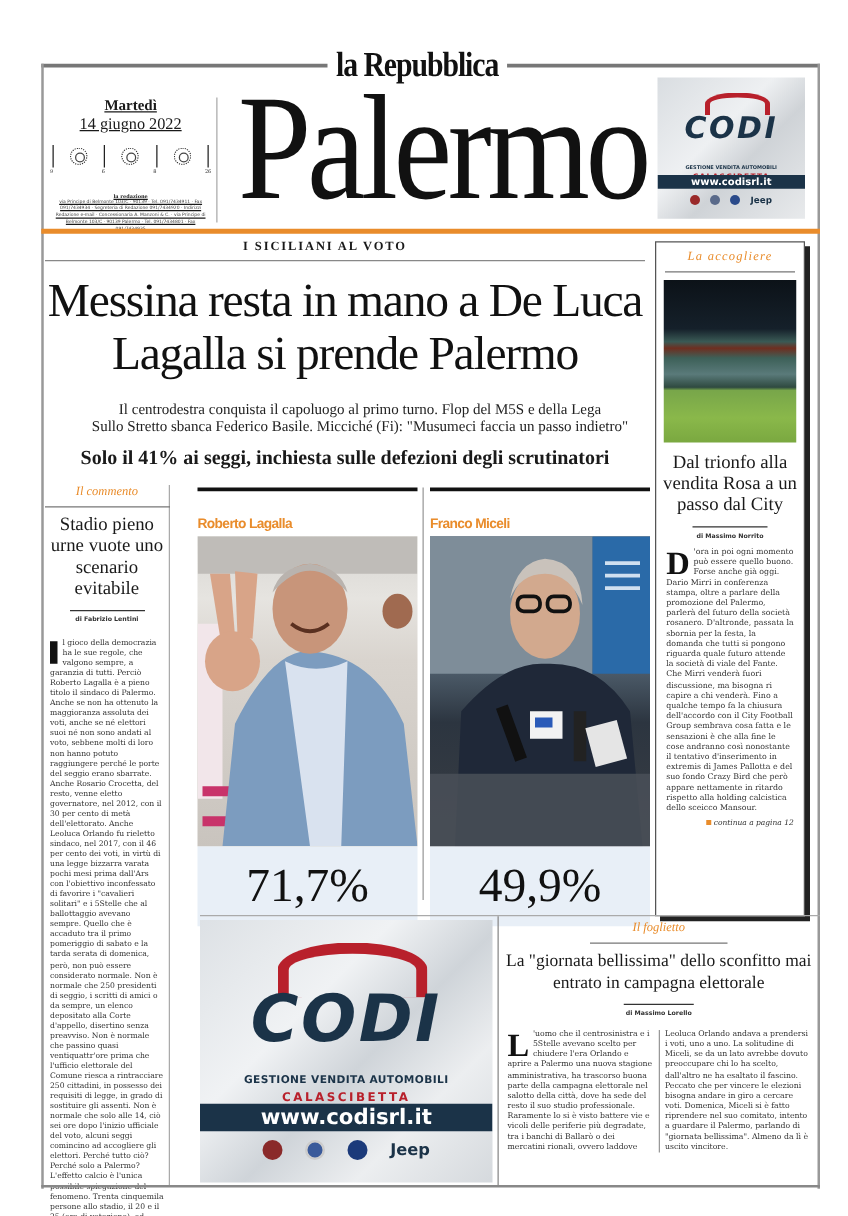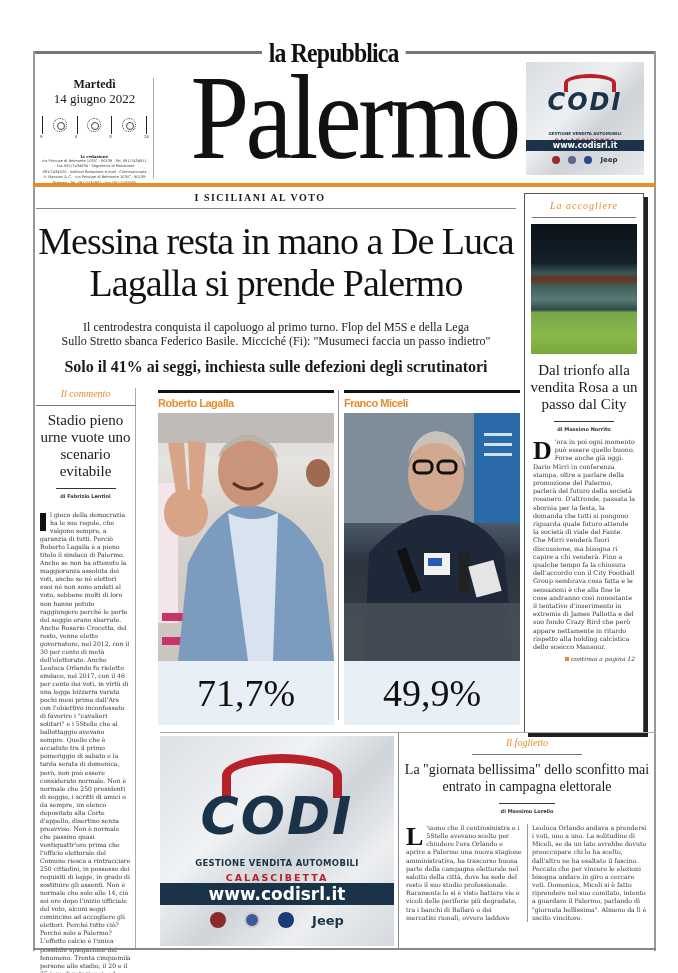--- a/index.html
+++ b/index.html
@@ -7,22 +7,22 @@
   body { position: relative; font-family: "DejaVu Serif", serif; color: #1a1a1a; }
 
   
   .top-rule { position: absolute; left: 33px; top: 51px; width: 623px; height: 3px; background: #777; }
   .brand { position: absolute; left: 262px; top: 38px; padding: 0 8px; background: #fff;
            font-family: "Liberation Serif", serif; font-weight: bold; font-size: 28px;
            letter-spacing: -1px; color: #111; line-height: 30px; transform: scaleX(0.85); transform-origin: left; }
   .frame-left { position: absolute; left: 33px; top: 51px; width: 2px; height: 900px; background: #999; }
   .frame-right { position: absolute; left: 654px; top: 51px; width: 2px; height: 900px; background: #999; }
 
-  .datebox { position: absolute; left: 36px; top: 78px; width: 118px; height: 100px; text-align: center;
-             border-right: 1px solid #aaa; }
+  .datebox { position: absolute; left: 36px; top: 78px; width: 138px; height: 100px; text-align: center;
+             border-right: 1px solid #aaa; text-decoration: underline; }
   .date-day { font-family: "Liberation Serif", serif; font-size: 12px; font-weight: bold; line-height: 13px; }
   .date-full { font-family: "Liberation Serif", serif; font-size: 13px; line-height: 15px; }
   .weather { display: flex; justify-content: space-between; align-items: center; margin: 8px 6px 0 6px; height: 22px; }
   .wtick { width: 1px; height: 18px; background: #222; position: relative; }
   .wtick span { position: absolute; top: 18px; left: -2px; font-size: 4px; color: #333; }
   .sun { width: 14px; height: 14px; border-radius: 50%; border: 1px dotted #333; position: relative; }
   .sun::after { content: ""; position: absolute; left: 3px; top: 3px; width: 6px; height: 6px; border: 1px solid #444; border-radius: 50%; }
   .imprint-title { font-size: 4px; font-weight: bold; margin-top: 18px; }
   .imprint { font-size: 3.6px; line-height: 5.4px; color: #444; padding: 0 6px; font-family: "DejaVu Sans", sans-serif; }
 
@@ -36,21 +36,21 @@
   .orange-rule { position: absolute; left: 33px; top: 183px; width: 623px; height: 4px; background: #e98c2b; }
 
   
   .kicker { position: absolute; left: 150px; top: 192px; width: 220px; text-align: center;
             font-family: "Liberation Serif", serif; font-weight: bold; font-size: 10px; letter-spacing: 1.5px; }
   .kicker-rule { position: absolute; left: 36px; top: 208px; width: 480px; height: 1px; background: #888; }
 
   .headline { position: absolute; left: 36px; top: 220px; width: 480px; text-align: center;
               font-family: "Liberation Serif", serif; font-size: 38px; line-height: 42px; color: #111;
               letter-spacing: -1px; }
-  .subhead { position: absolute; left: 36px; top: 320px; width: 480px; text-align: center;
+  .subhead { position: absolute; left: 48px; top: 320px; width: 480px; text-align: center;
              font-family: "Liberation Serif", serif; font-size: 12px; line-height: 14px; color: #222; }
   .deck { position: absolute; left: 36px; top: 358px; width: 480px; text-align: center;
           font-family: "Liberation Serif", serif; font-weight: bold; font-size: 16px; line-height: 18px; }
 
   
   .side-box { position: absolute; left: 524px; top: 193px; width: 120px; height: 540px;
               border: 1px solid #555; box-shadow: 4px 4px 0 #222; background: #fff; }
   .side-label { text-align: center; color: #e98c2b; font-style: italic; font-family: "Liberation Serif", serif;
                 font-size: 10px; margin-top: 6px; letter-spacing: 1px; }
   .side-rule { width: 104px; height: 1px; background: #777; margin: 6px auto 6px auto; }
@@ -73,21 +73,21 @@
   .comm-title { text-align: center; font-family: "Liberation Serif", serif; font-size: 15px; line-height: 17px; }
   .comm-rule2 { width: 60px; height: 1px; background: #333; margin: 8px auto 4px auto; }
   .left-text { padding: 12px 4px 0 4px; font-size: 6.1px; line-height: 8.05px; color: #333; }
   .dropcap-i { float: left; width: 6px; height: 18px; background: #111; margin: 2px 4px 0 0; }
 
   
   .cands { position: absolute; left: 158px; top: 390px; width: 362px; height: 340px; }
   .cand { position: absolute; top: 0; width: 176px; height: 335px; }
   .cand-bar { height: 3px; background: #111; }
   .cand-name { font-family: "Liberation Sans", sans-serif; font-weight: bold; font-size: 11px; color: #e98c2b;
-               letter-spacing: -0.5px; margin-top: 4px; height: 16px; }
+               letter-spacing: -0.5px; margin-top: 20px; height: 16px; }
   .photo { height: 248px; width: 176px; position: relative; overflow: hidden; }
   .photo-1 { background: linear-gradient(180deg, #d8d6d2 0%, #e6e4e0 20%, #d9d4ce 40%, #c9c4be 100%); }
   .photo-2 { background: linear-gradient(180deg, #5a6a7a 0%, #5d6f7e 35%, #2c3540 60%, #3a3e44 100%); }
   .pct { height: 64px; background: #e8eff7; text-align: center; font-family: "Liberation Serif", serif;
          font-size: 38px; line-height: 64px; color: #111; }
   .cand-divider { position: absolute; left: 180px; top: 0; width: 1px; height: 330px; background: #999; }
 
   
   .ad-bottom { position: absolute; left: 160px; top: 736px; width: 234px; height: 210px;
                background: linear-gradient(135deg, #dde1e5 0%, #f0f2f4 35%, #cfd4d9 55%, #eceef0 75%, #d5d9dd 100%); overflow: hidden; }

